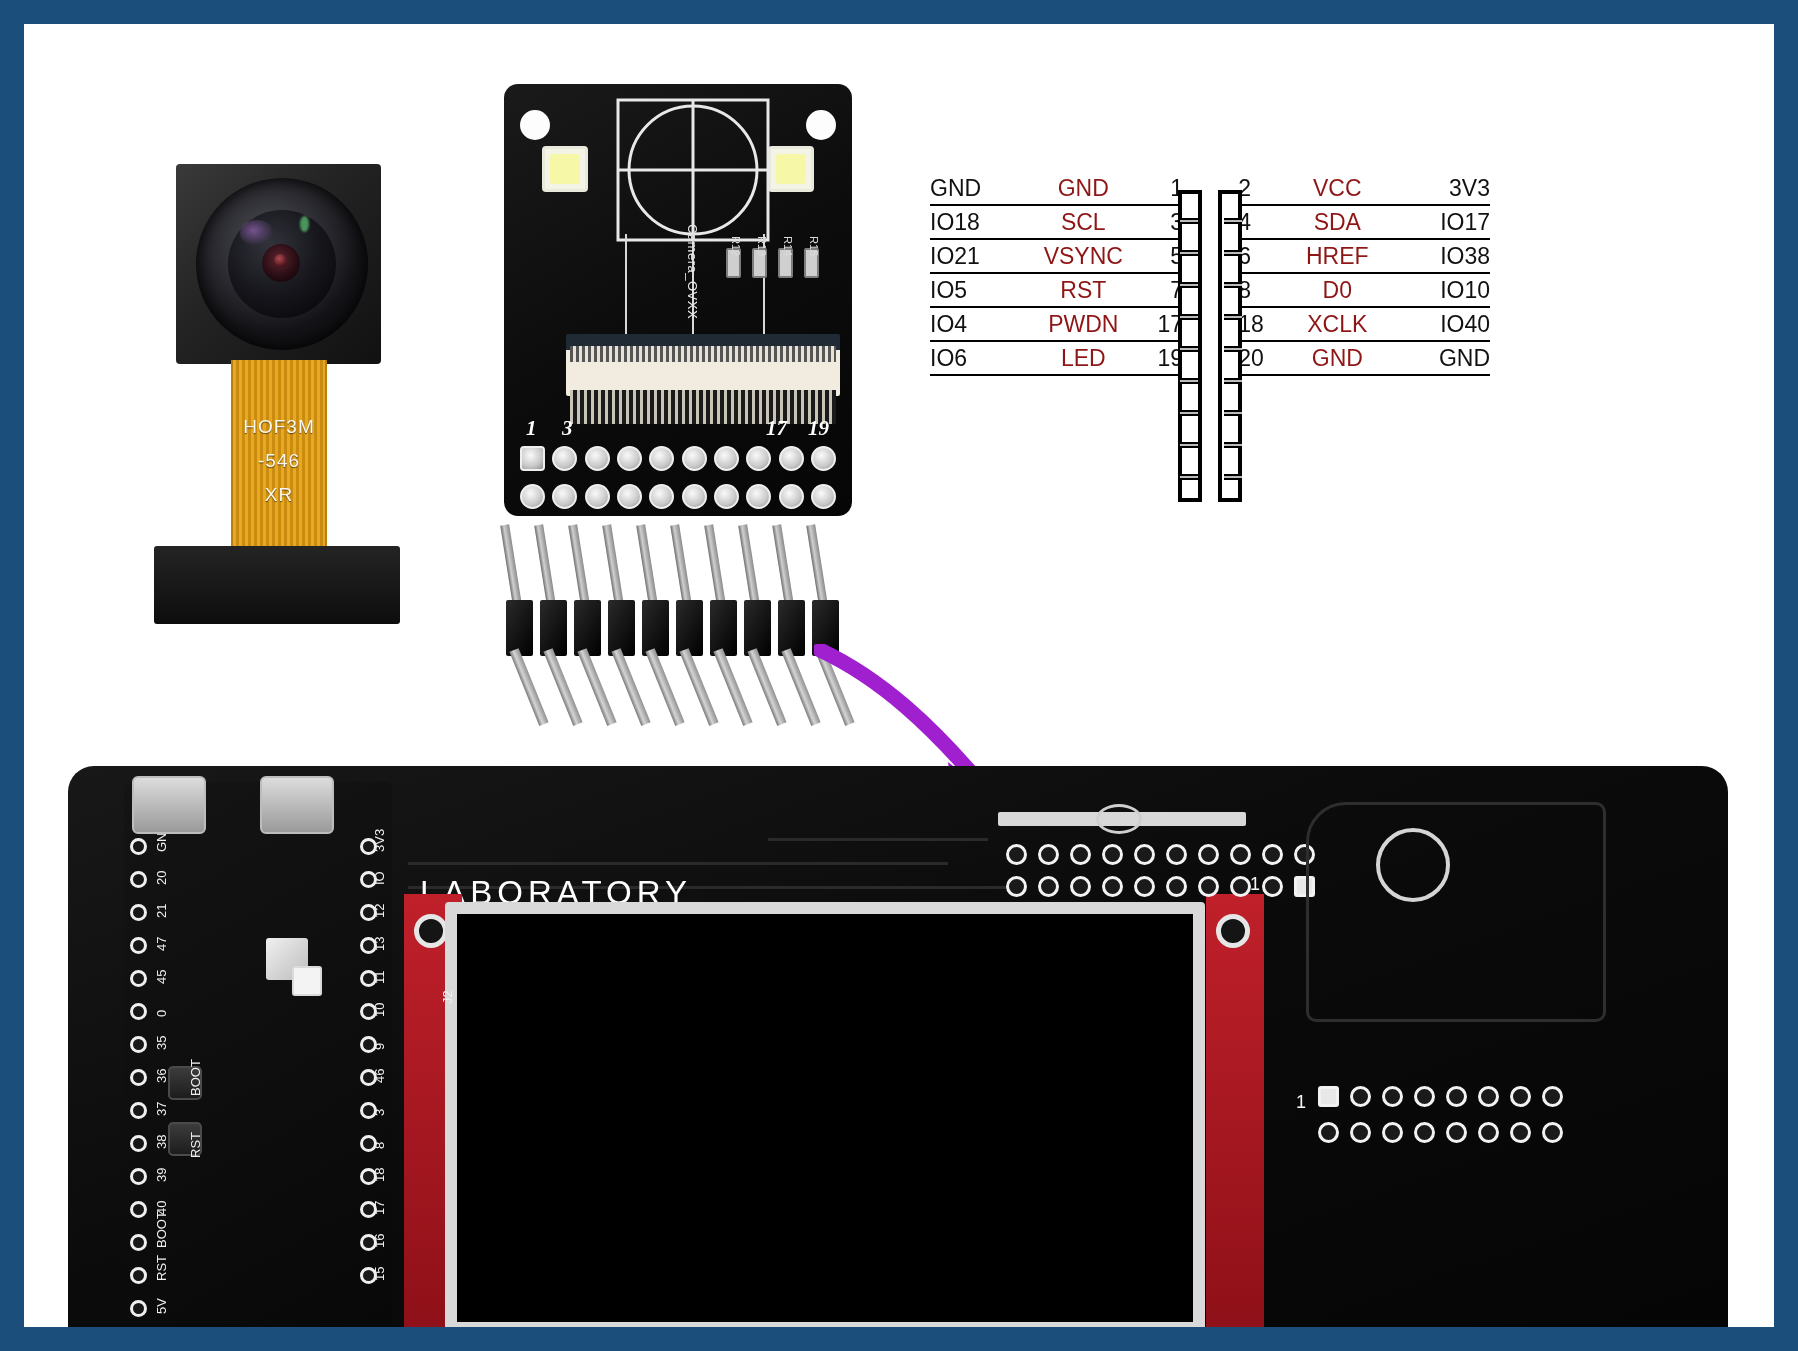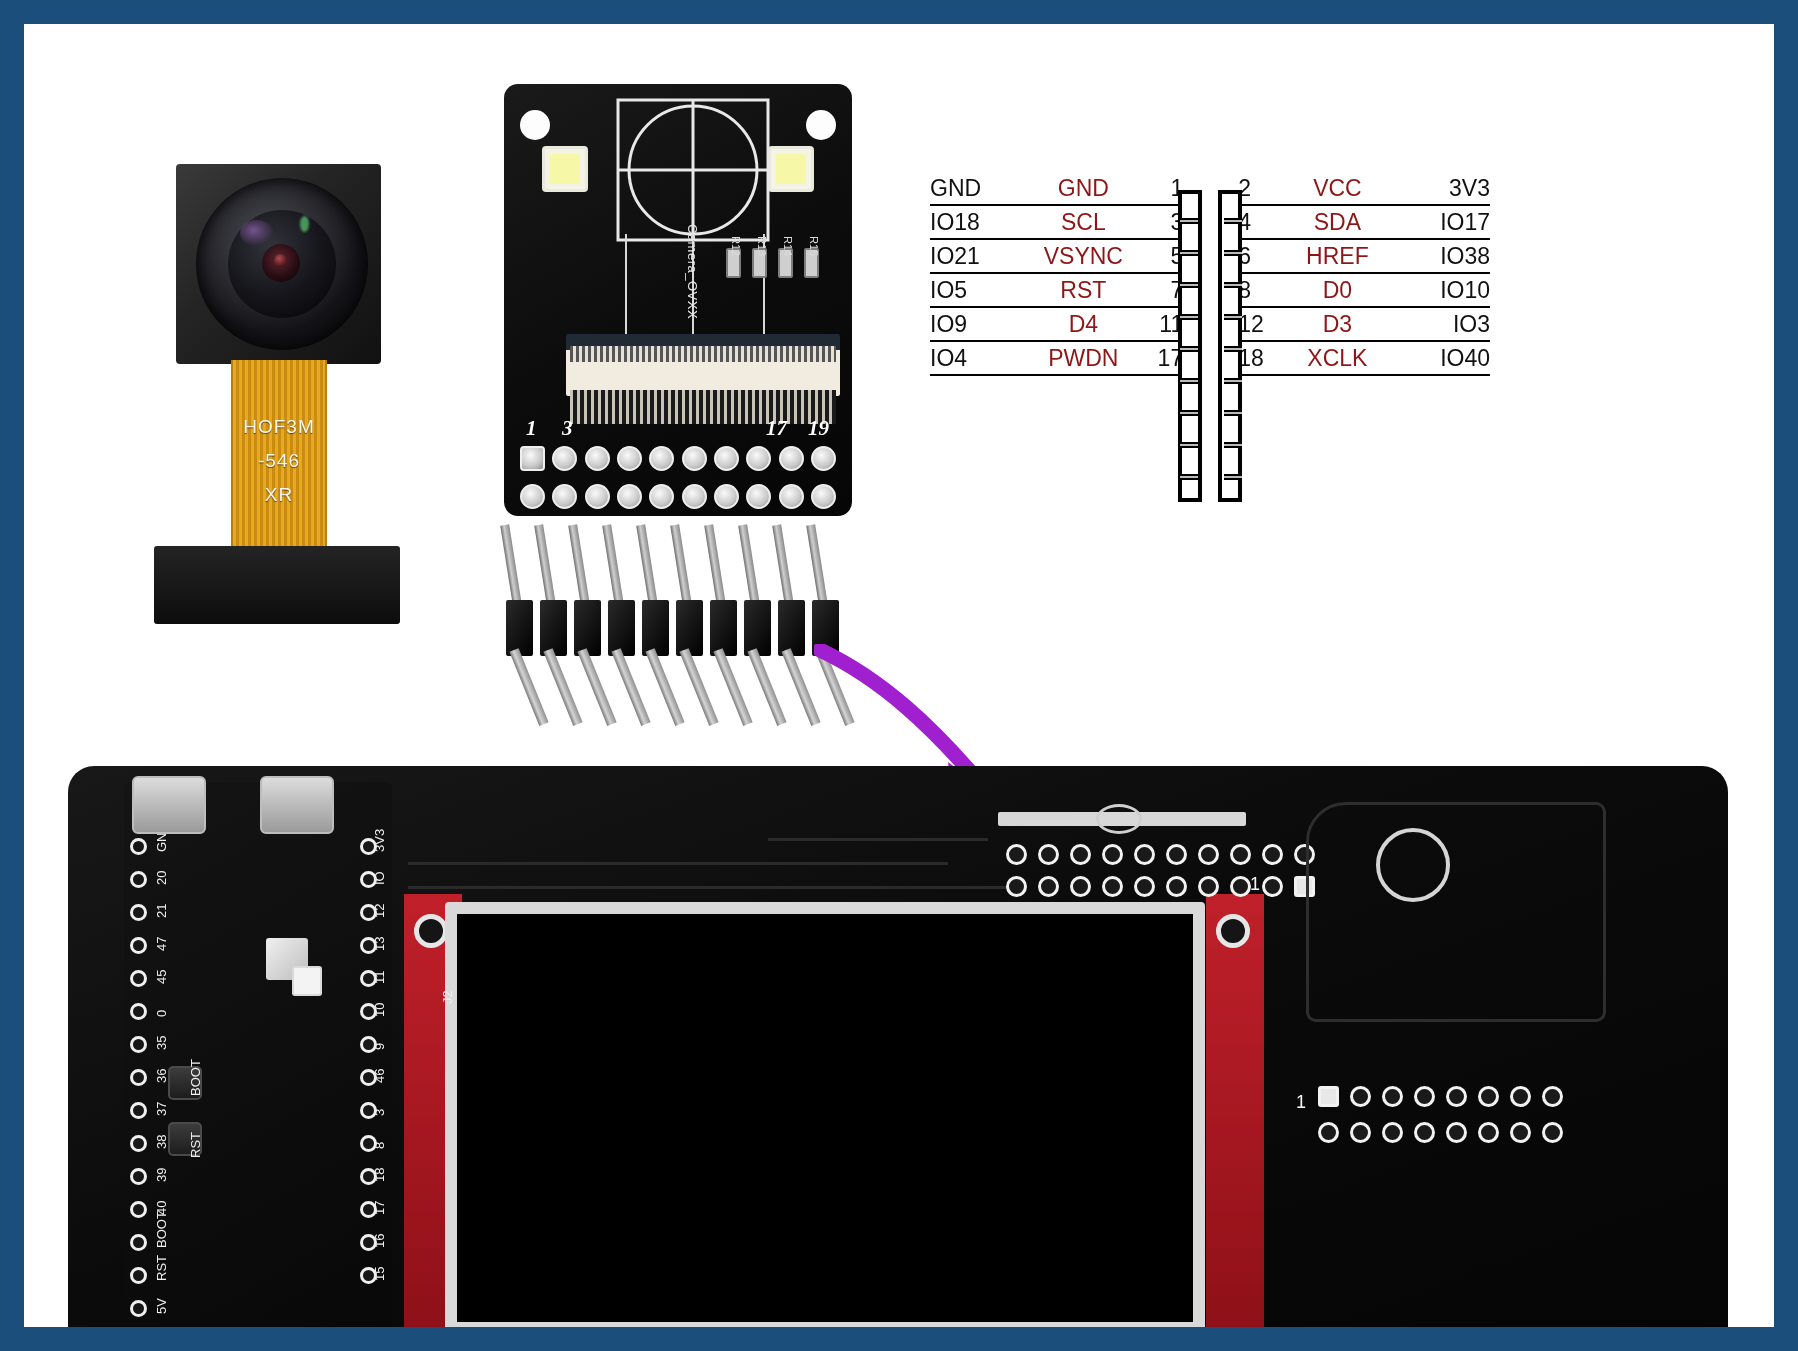--- a/index.html
+++ b/index.html
@@ -480,38 +480,38 @@
             <td class="c-io">IO5</td>
             <td class="c-fn">RST</td>
             <td class="c-num">7</td>
             <td class="c-gapL"></td>
             <td class="c-gapR"></td>
             <td class="c-num2">8</td>
             <td class="c-fn2">D0</td>
             <td class="c-io2">IO10</td>
           </tr>
           <tr>
-            <td class="c-io">IO9</td>
-            <td class="c-fn">D4</td>
-            <td class="c-num">11</td>
-            <td class="c-gapL"></td>
-            <td class="c-gapR"></td>
-            <td class="c-num2">12</td>
-            <td class="c-fn2">D3</td>
-            <td class="c-io2">IO3</td>
-          </tr>
-          <tr>
             <td class="c-io">IO4</td>
             <td class="c-fn">PWDN</td>
             <td class="c-num">17</td>
             <td class="c-gapL"></td>
             <td class="c-gapR"></td>
             <td class="c-num2">18</td>
             <td class="c-fn2">XCLK</td>
             <td class="c-io2">IO40</td>
+          </tr>
+          <tr>
+            <td class="c-io">IO6</td>
+            <td class="c-fn">LED</td>
+            <td class="c-num">19</td>
+            <td class="c-gapL"></td>
+            <td class="c-gapR"></td>
+            <td class="c-num2">20</td>
+            <td class="c-fn2">GND</td>
+            <td class="c-io2">GND</td>
           </tr>
         </tbody>
       </table>
 
       <div class="connbody"></div>
       <div class="connslot"></div>
       <div>
         <div class="pinstub" style="left:250px;top:46px"></div>
           <div class="pinstub" style="left:294px;top:46px"></div>
         <div class="pinstub" style="left:250px;top:78px"></div>
@@ -600,20 +600,21 @@
         </div>
       <div class="usb usb1"></div>
       <div class="usb usb2"></div>
       <div class="shield"></div>
       <div class="rgbled"></div>
       <div class="btn" style="left:100px;top:300px"></div>
       <div class="btn" style="left:100px;top:356px"></div>
       <div class="espLbl" style="left:120px;top:330px">BOOT</div>
       <div class="espLbl" style="left:120px;top:392px">RST</div>
 
+      <div class="silkSub">LABORATORY</div>
 
       <div class="lcdred lcdredL"></div>
       <div class="lcdred lcdredR"></div>
       <div class="redhole" style="left:346px;top:148px"></div>
       <div class="redhole" style="left:1148px;top:148px"></div>
       <div class="lcd"></div>
       <div class="espLbl" style="left:372px;top:238px">J2</div>
 
       <div class="hdrBlock"></div>
       <div class="hdrCircle"></div>

